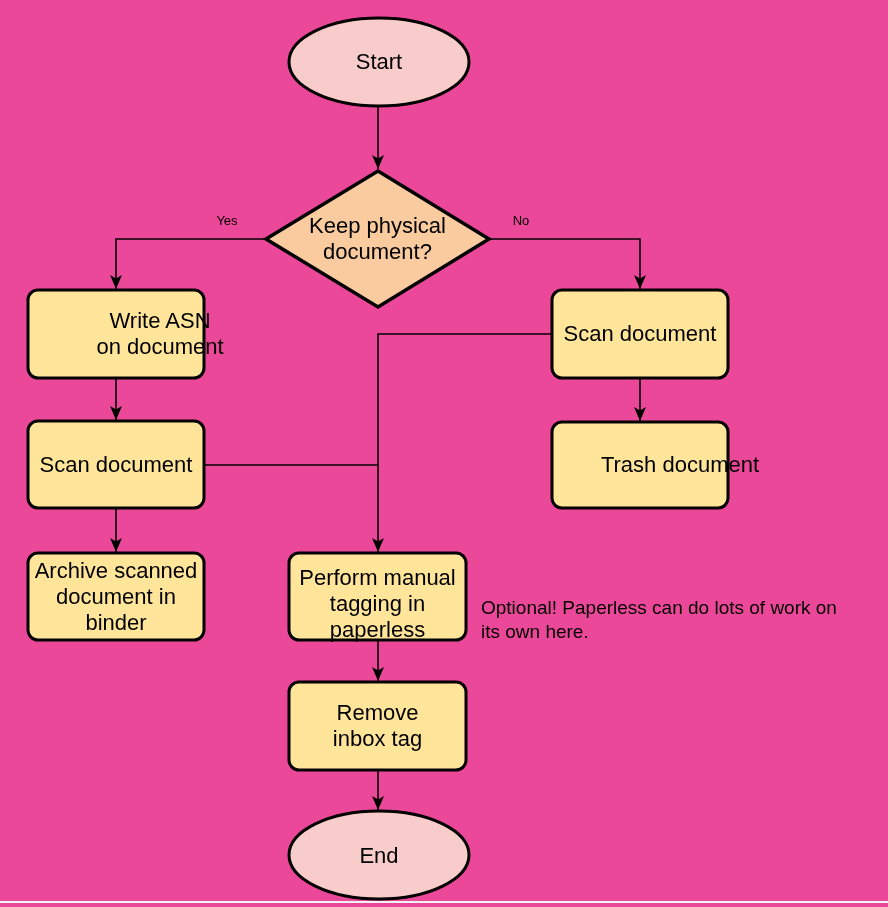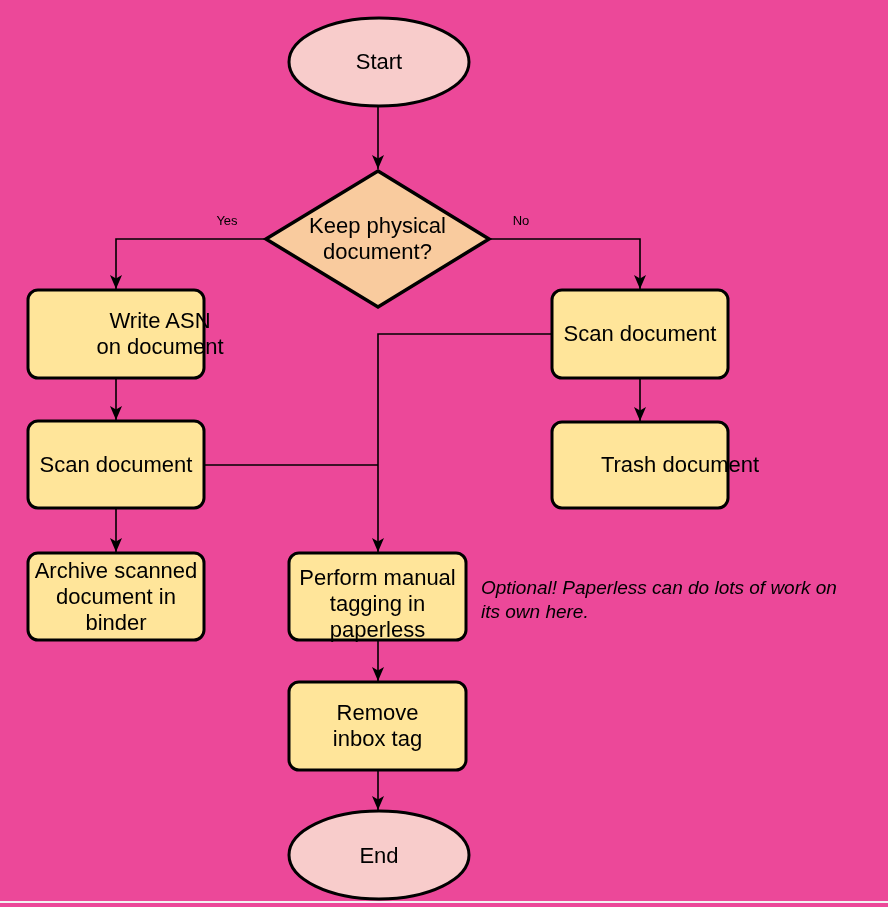--- a/index.html
+++ b/index.html
@@ -31,25 +31,24 @@
     align-items: center;
     justify-content: center;
     font-size: 13px;
     line-height: 22px;
     color: #000000;
     pointer-events: none;
   }
   .note {
     position: absolute;
     left: 481px;
-    top: 576px;
+    top: 596px;
     width: 400px;
     font-size: 19px;
     line-height: 24px;
-    font-style: italic;
     white-space: pre-line;
     color: #000000;
   }
   .bottom-divider {
     position: absolute;
     left: 0;
     top: 901px;
     width: 888px;
     height: 2px;
     background: #f2f2f2;

